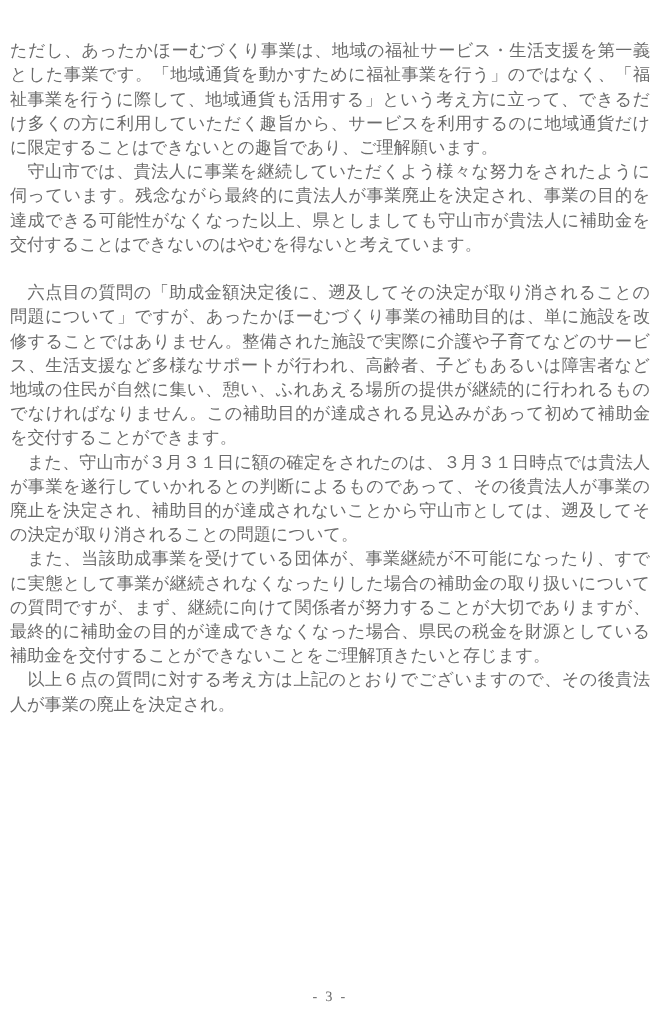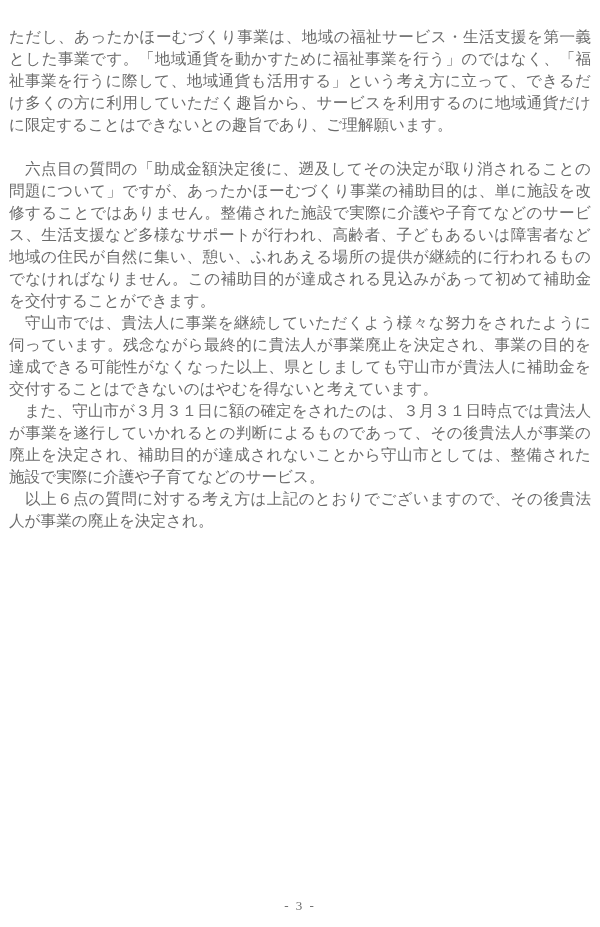--- a/index.html
+++ b/index.html
@@ -10,21 +10,21 @@
     width: 600px;
     height: 927px;
     background: #ffffff;
     position: relative;
     overflow: hidden;
     font-family: "Liberation Serif", "DejaVu Serif", serif;
   }
   .doc {
     position: absolute;
     left: 9px;
-    top: 26px;
+    top: 36px;
     width: 582px;
     color: #6b6b6b;
     font-size: 15.6px;
     line-height: 22px;
     text-align: justify;
     letter-spacing: 0;
   }
   .doc p.para {
     margin: 0;
     padding: 0;
@@ -45,19 +45,20 @@
     font-size: 13px;
     letter-spacing: 2px;
     font-family: "Liberation Serif", "DejaVu Serif", serif;
   }
 </style>
 </head>
 <body style="background: rgb(255, 255, 255);">
 
 <main class="doc" id="doc-body" style="color: rgb(107, 107, 107);">
     <p class="para">ただし、あったかほーむづくり事業は、地域の福祉サービス・生活支援を第一義とした事業です。「地域通貨を動かすために福祉事業を行う」のではなく、「福祉事業を行うに際して、地域通貨も活用する」という考え方に立って、できるだけ多くの方に利用していただく趣旨から、サービスを利用するのに地域通貨だけに限定することはできないとの趣旨であり、ご理解願います。</p>
+    <p class="para">　守山市では、貴法人に事業を継続していただくよう様々な努力をされたように伺っています。残念ながら最終的に貴法人が事業廃止を決定され、事業の目的を達成できる可能性がなくなった以上、県としましても守山市が貴法人に補助金を交付することはできないのはやむを得ないと考えています。</p>
     <p class="para gap">　六点目の質問の「助成金額決定後に、遡及してその決定が取り消されることの問題について」ですが、あったかほーむづくり事業の補助目的は、単に施設を改修することではありません。整備された施設で実際に介護や子育てなどのサービス、生活支援など多様なサポートが行われ、高齢者、子どもあるいは障害者など地域の住民が自然に集い、憩い、ふれあえる場所の提供が継続的に行われるものでなければなりません。この補助目的が達成される見込みがあって初めて補助金を交付することができます。</p>
-    <p class="para">　守山市では、貴法人に事業を継続していただくよう様々な努力をされたように伺っています。残念ながら最終的に貴法人が事業廃止を決定され、事業の目的を達成できる可能性がなくなった以上、県としましても守山市が貴法人に補助金を交付することはできないのはやむを得ないと考えています。</p>
-    <p class="para">　また、守山市が３月３１日に額の確定をされたのは、３月３１日時点では貴法人が事業を遂行していかれるとの判断によるものであって、その後貴法人が事業の廃止を決定され、補助目的が達成されないことから守山市としては、整備された施設で実際に介護や子育てなどのサービス。</p>
+    <p class="para">　また、守山市が３月３１日に額の確定をされたのは、３月３１日時点では貴法人が事業を遂行していかれるとの判断によるものであって、その後貴法人が事業の廃止を決定され、補助目的が達成されないことから守山市としては、遡及してその決定が取り消されることの問題について。</p>
+    <p class="para">　また、当該助成事業を受けている団体が、事業継続が不可能になったり、すでに実態として事業が継続されなくなったりした場合の補助金の取り扱いについての質問ですが、まず、継続に向けて関係者が努力することが大切でありますが、最終的に補助金の目的が達成できなくなった場合、県民の税金を財源としている補助金を交付することができないことをご理解頂きたいと存じます。</p>
     <p class="para">　以上６点の質問に対する考え方は上記のとおりでございますので、その後貴法人が事業の廃止を決定され。</p>
   </main>
 
 <div class="footer" style="color: rgb(107, 107, 107);">- 3 -</div>
 
 </body></html>

